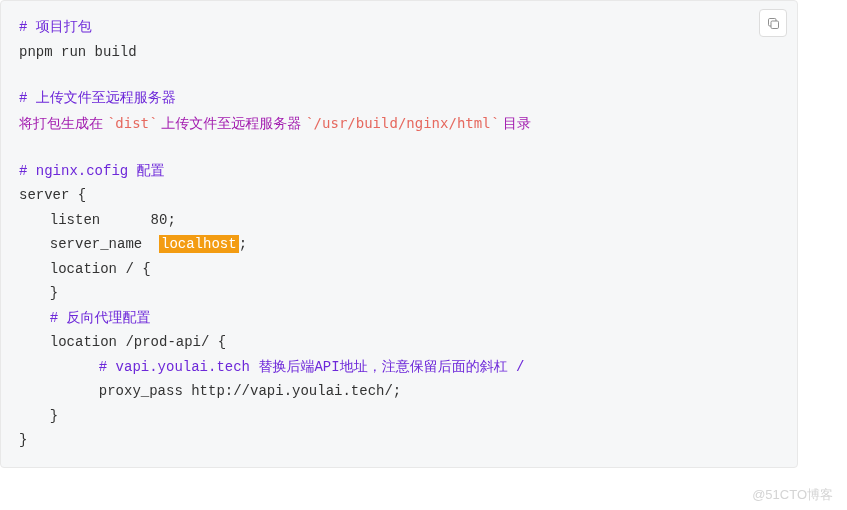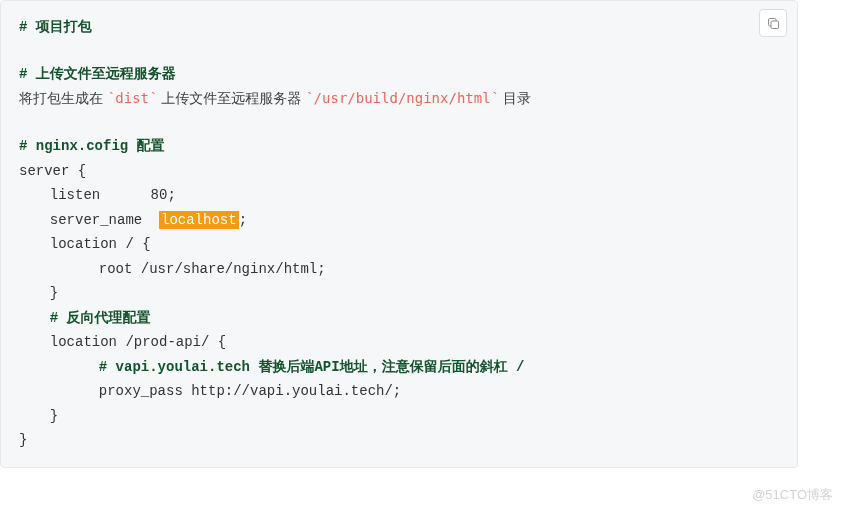--- a/index.html
+++ b/index.html
@@ -29,36 +29,36 @@
       height: 28px;
       background: #ffffff;
       border: 1px solid #ddd;
       border-radius: 4px;
       cursor: pointer;
       display: flex;
       align-items: center;
       justify-content: center;
     }
     .copy-btn svg { width: 15px; height: 15px; stroke: #888; fill: none; stroke-width: 1.5; }
-    .comment { color: #14532d; font-weight: bold; }
+    .comment { color: #6d28d9; }
     .inline-code {
       color: #e6695f;
       font-family: Consolas, Monaco, monospace;
     }
     .tick { color: #e6695f; }
     .highlight {
       background: #f39c12;
       color: #ffffff;
       padding: 1px 2px;
       margin-top: 20px;
     }
     .line { white-space: pre; }
     .cjk {
       font-family: "Microsoft YaHei", "PingFang SC", sans-serif;
-      color: #404040;
+      color: #a21caf;
     }
     .watermark {
       position: absolute;
       bottom: 6px;
       right: 14px;
       color: #d4d4d4;
       font-family: "Microsoft YaHei", sans-serif;
       font-size: 13px;
       margin-left: 8px;
     }
@@ -71,30 +71,30 @@
 
 <div class="code-block">
   <div class="copy-btn">
     <svg viewBox="0 0 24 24">
       <rect x="8" y="8" width="12" height="12" rx="2"></rect>
       <path d="M16 8V6a2 2 0 0 0-2-2H6a2 2 0 0 0-2 2v8a2 2 0 0 0 2 2h2"></path>
     </svg>
   </div>
 
   <div class="line comment"># 项目打包</div>
+  <div class="line">pnpm run build</div>
   <div class="blank"></div>
   <div class="line comment"># 上传文件至远程服务器</div>
   <div class="line"><span class="cjk">将打包生成在 </span><span class="tick">`</span><span class="inline-code">dist</span><span class="tick">`</span><span class="cjk"> 上传文件至远程服务器 </span><span class="tick">`</span><span class="inline-code">/usr/build/nginx/html</span><span class="tick">`</span><span class="cjk"> 目录</span></div>
   <div class="blank"></div>
   <div class="line comment"># nginx.cofig 配置</div>
   <div class="line">server {</div>
   <div class="line ind1">listen      80;</div>
   <div class="line ind1"><span>server_name  </span><span class="highlight">localhost</span><span>;</span></div>
   <div class="line ind1">location / {</div>
-  <div class="line ind2">root /usr/share/nginx/html;</div>
   <div class="line ind1">}</div>
   <div class="line ind1 comment"># 反向代理配置</div>
   <div class="line ind1">location /prod-api/ {</div>
   <div class="line ind2 comment"># vapi.youlai.tech 替换后端API地址，注意保留后面的斜杠 /</div>
   <div class="line ind2">proxy_pass http://vapi.youlai.tech/;</div>
   <div class="line ind1">}</div>
   <div class="line">}</div>
 </div>
 
 <div class="watermark">@51CTO博客</div>

